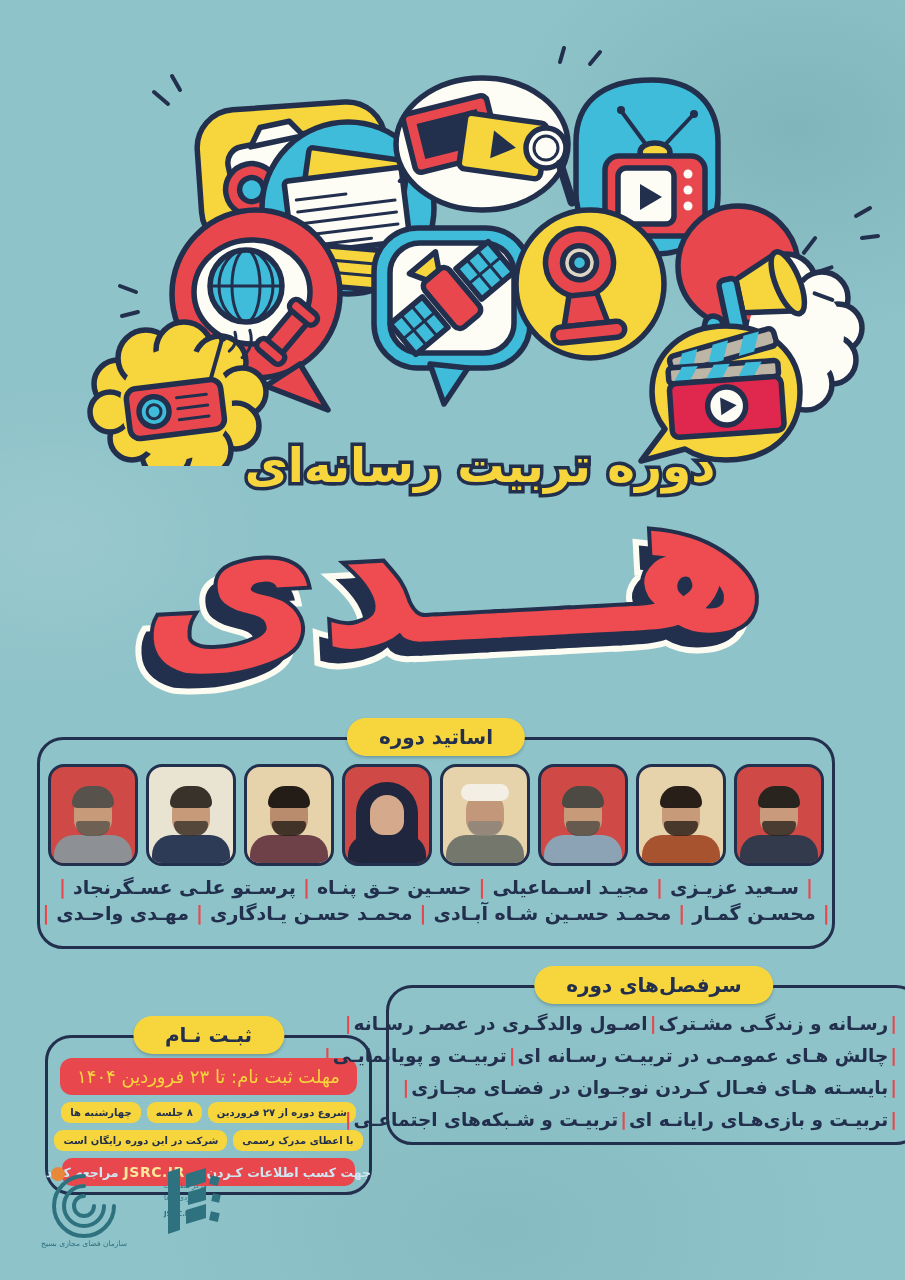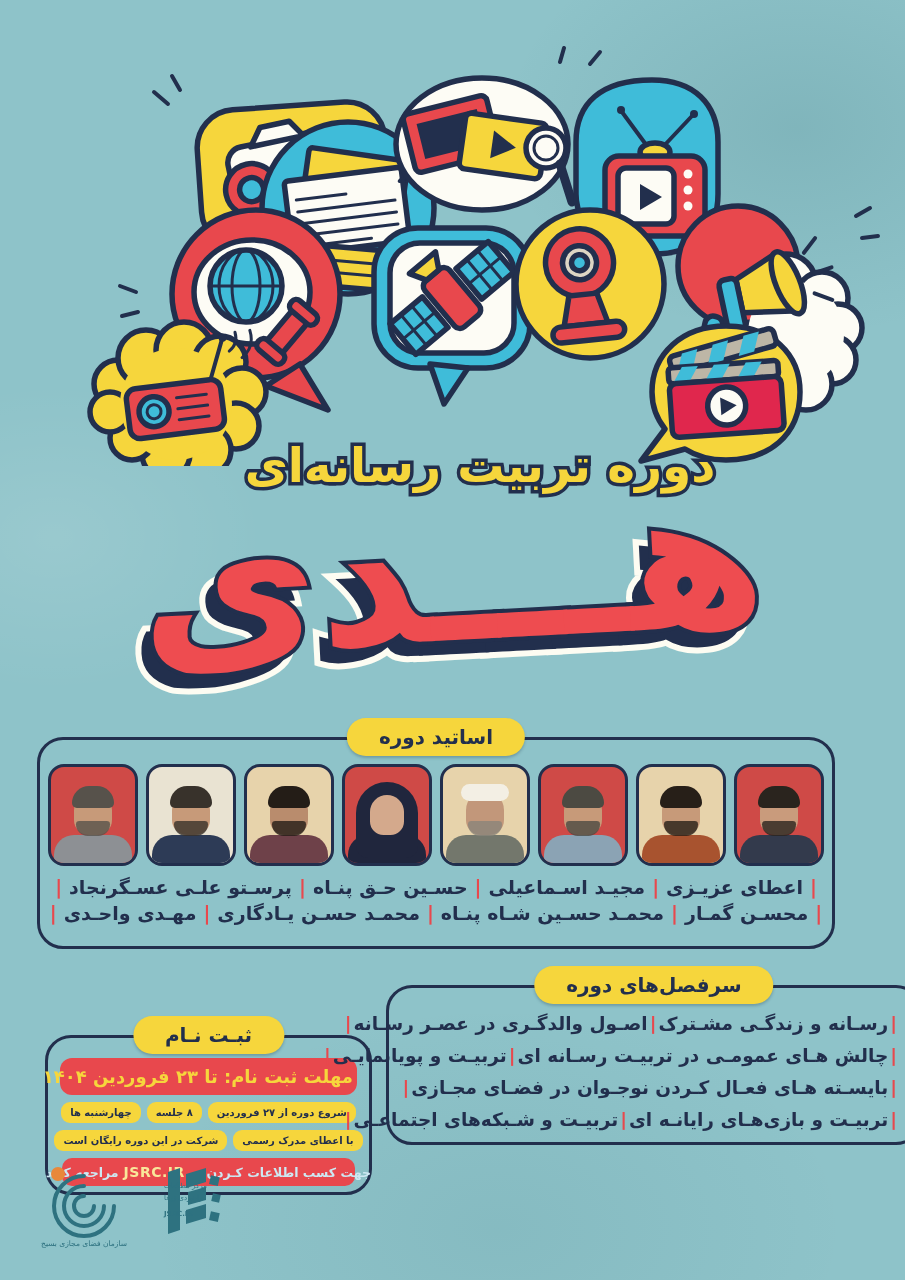--- a/index.html
+++ b/index.html
@@ -49,21 +49,21 @@
     background:var(--phair);opacity:.8;border-radius:4px 4px 14px 14px}
   .photo.cleric .hair{background:#f3efe4;width:48px;height:17px;top:17px;border-radius:10px}
   .photo.woman .hair{width:62px;height:76px;top:15px;border-radius:31px 31px 12px 12px;z-index:1}
   .photo.woman .head{top:28px;width:34px;height:40px}
   .names-row{display:flex;justify-content:center;align-items:center;font-weight:bold;font-size:19px;
     color:var(--navy);margin-top:10px;white-space:nowrap}
   .names-row + .names-row{margin-top:4px}
   .sep{color:var(--red);font-weight:bold;margin:0 7px}
   
   .reg-box{top:1035px;left:45px;width:327px;height:160px}
-  .deadline{margin:20px 12px 0;background:var(--red);color:var(--yellow);font-weight:bold;font-size:18px;
+  .deadline{margin:20px 12px 0;background:var(--red);color:var(--yellow);font-weight:normal;font-size:18px;
     text-align:center;padding:8px 4px;border-radius:12px;white-space:nowrap}
   .chips-row{display:flex;justify-content:center;gap:6px;margin-top:7px;padding:0 8px}
   .chip{background:var(--yellow);color:var(--navy);font-weight:bold;font-size:10px;padding:5px 9px;
     border-radius:9px;white-space:nowrap}
   .info-chip{margin:7px 14px 0;background:var(--red);border-radius:10px;padding:6px 6px;
     display:flex;justify-content:center;align-items:baseline;gap:5px;font-size:12.5px;font-weight:bold;
     color:#cde8f2;white-space:nowrap}
   .info-site{color:#f9e79a;font-size:14px;letter-spacing:.5px}
   
   .topics-box{top:985px;left:386px;width:536px;height:160px}
@@ -328,34 +328,34 @@
           <div class="head"></div>
         </div>
         <div class="photo man beard" style="--pbg: #cf4a47; --pshirt: #8d9094; --phair: #57524b; --pskin: #c79a79;">
           <div class="shoulders"></div>
           <div class="hair"></div>
           <div class="head"></div>
         </div>
       </div>
     <div class="names-row">
         <span class="sep">|</span>
-        <span class="name">اعطای عزیـزی</span>
+        <span class="name">سـعید عزیـزی</span>
         <span class="sep">|</span>
         <span class="name">مجیـد اسـماعیلی</span>
         <span class="sep">|</span>
         <span class="name">حسـین حـق پنـاه</span>
         <span class="sep">|</span>
         <span class="name">پرسـتو علـی عسـگرنجاد</span>
         <span class="sep">|</span>
       </div>
     <div class="names-row">
         <span class="sep">|</span>
         <span class="name">محسـن گمـار</span>
         <span class="sep">|</span>
-        <span class="name">محمـد حسـین شـاه پنـاه</span>
+        <span class="name">محمـد حسـین شـاه آبـادی</span>
         <span class="sep">|</span>
         <span class="name">محمـد حسـن یـادگاری</span>
         <span class="sep">|</span>
         <span class="name">مهـدی واحـدی</span>
         <span class="sep">|</span>
       </div>
   </section>
 
   <section class="box reg-box">
     <div class="badge">ثبـت نـام</div>

